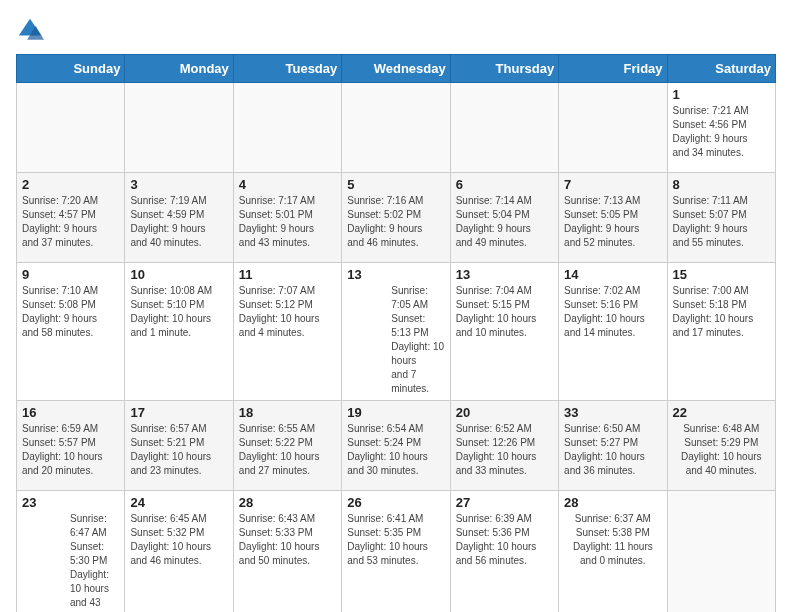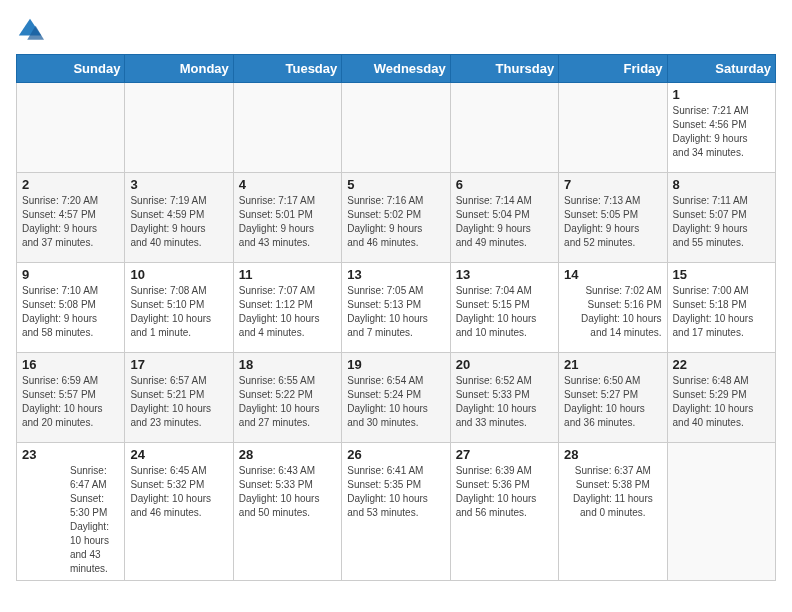--- a/index.html
+++ b/index.html
@@ -197,49 +197,49 @@
       <tr>
         <td>
           <div class="day-number">9</div>
           <div class="day-info" style="white-space: pre-line;">Sunrise: 7:10 AM
 Sunset: 5:08 PM
 Daylight: 9 hours
 and 58 minutes.</div>
         </td>
         <td>
           <div class="day-number">10</div>
-          <div class="day-info" style="white-space: pre-line;">Sunrise: 7:08 AM
+          <div class="day-info" style="white-space: pre-line;">Sunrise: 10:08 AM
 Sunset: 5:10 PM
 Daylight: 10 hours
 and 1 minute.</div>
         </td>
         <td>
           <div class="day-number">11</div>
           <div class="day-info" style="white-space: pre-line;">Sunrise: 7:07 AM
-Sunset: 1:12 PM
+Sunset: 5:12 PM
 Daylight: 10 hours
 and 4 minutes.</div>
         </td>
         <td>
           <div class="day-number">13</div>
-          <div class="day-info" style="white-space: pre-line;">Sunrise: 7:05 AM
+          <div class="day-info" style="white-space: pre-line; margin-left: 44px;">Sunrise: 7:05 AM
 Sunset: 5:13 PM
 Daylight: 10 hours
 and 7 minutes.</div>
         </td>
         <td>
           <div class="day-number">13</div>
           <div class="day-info" style="white-space: pre-line;">Sunrise: 7:04 AM
 Sunset: 5:15 PM
 Daylight: 10 hours
 and 10 minutes.</div>
         </td>
         <td>
           <div class="day-number">14</div>
-          <div class="day-info" style="white-space: pre-line; text-align: right;">Sunrise: 7:02 AM
+          <div class="day-info" style="white-space: pre-line;">Sunrise: 7:02 AM
 Sunset: 5:16 PM
 Daylight: 10 hours
 and 14 minutes.</div>
         </td>
         <td>
           <div class="day-number">15</div>
           <div class="day-info" style="white-space: pre-line;">Sunrise: 7:00 AM
 Sunset: 5:18 PM
 Daylight: 10 hours
 and 17 minutes.</div>
@@ -270,34 +270,34 @@
         <td>
           <div class="day-number">19</div>
           <div class="day-info" style="white-space: pre-line;">Sunrise: 6:54 AM
 Sunset: 5:24 PM
 Daylight: 10 hours
 and 30 minutes.</div>
         </td>
         <td>
           <div class="day-number">20</div>
           <div class="day-info" style="white-space: pre-line;">Sunrise: 6:52 AM
-Sunset: 5:33 PM
+Sunset: 12:26 PM
 Daylight: 10 hours
 and 33 minutes.</div>
         </td>
         <td>
-          <div class="day-number">21</div>
+          <div class="day-number">33</div>
           <div class="day-info" style="white-space: pre-line;">Sunrise: 6:50 AM
 Sunset: 5:27 PM
 Daylight: 10 hours
 and 36 minutes.</div>
         </td>
         <td>
           <div class="day-number">22</div>
-          <div class="day-info" style="white-space: pre-line;">Sunrise: 6:48 AM
+          <div class="day-info" style="white-space: pre-line; text-align: center;">Sunrise: 6:48 AM
 Sunset: 5:29 PM
 Daylight: 10 hours
 and 40 minutes.</div>
         </td>
       </tr>
       <tr>
         <td>
           <div class="day-number">23</div>
           <div class="day-info" style="white-space: pre-line; margin-left: 48px;">Sunrise: 6:47 AM
 Sunset: 5:30 PM

